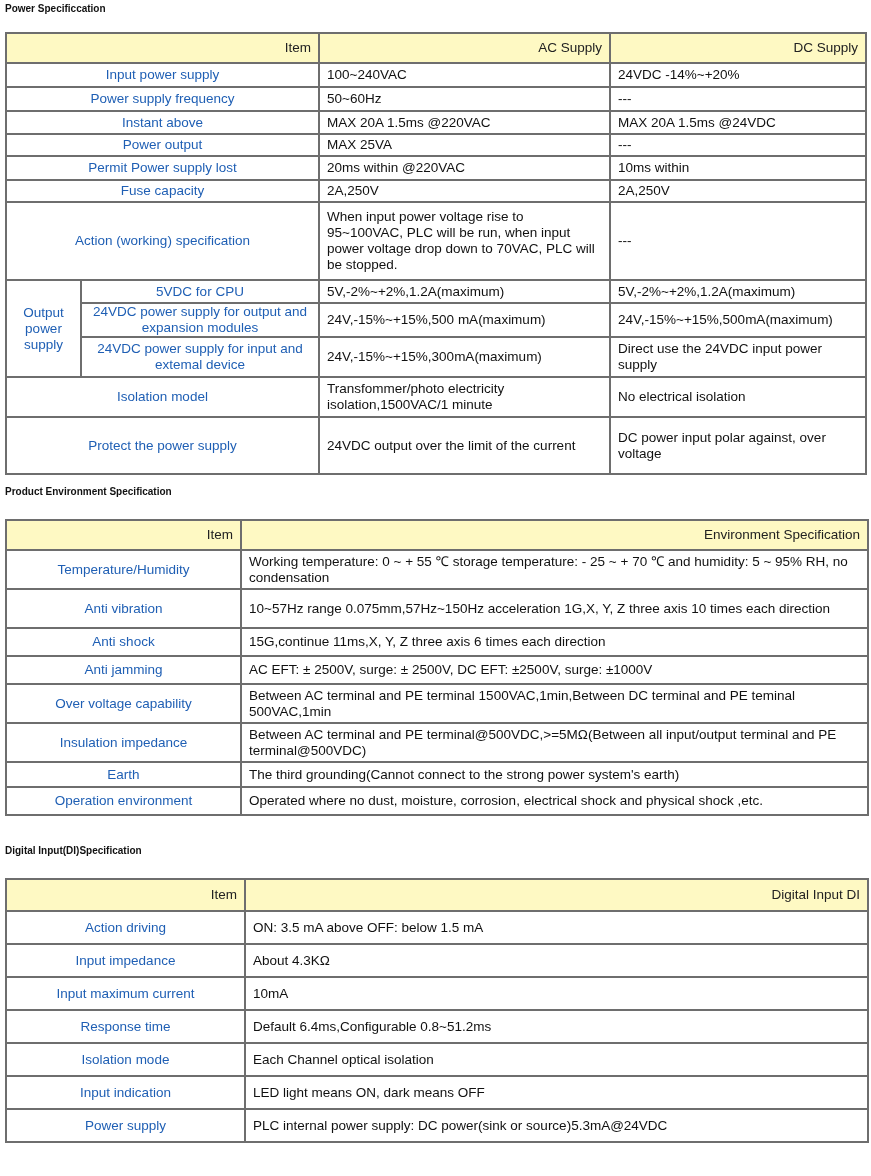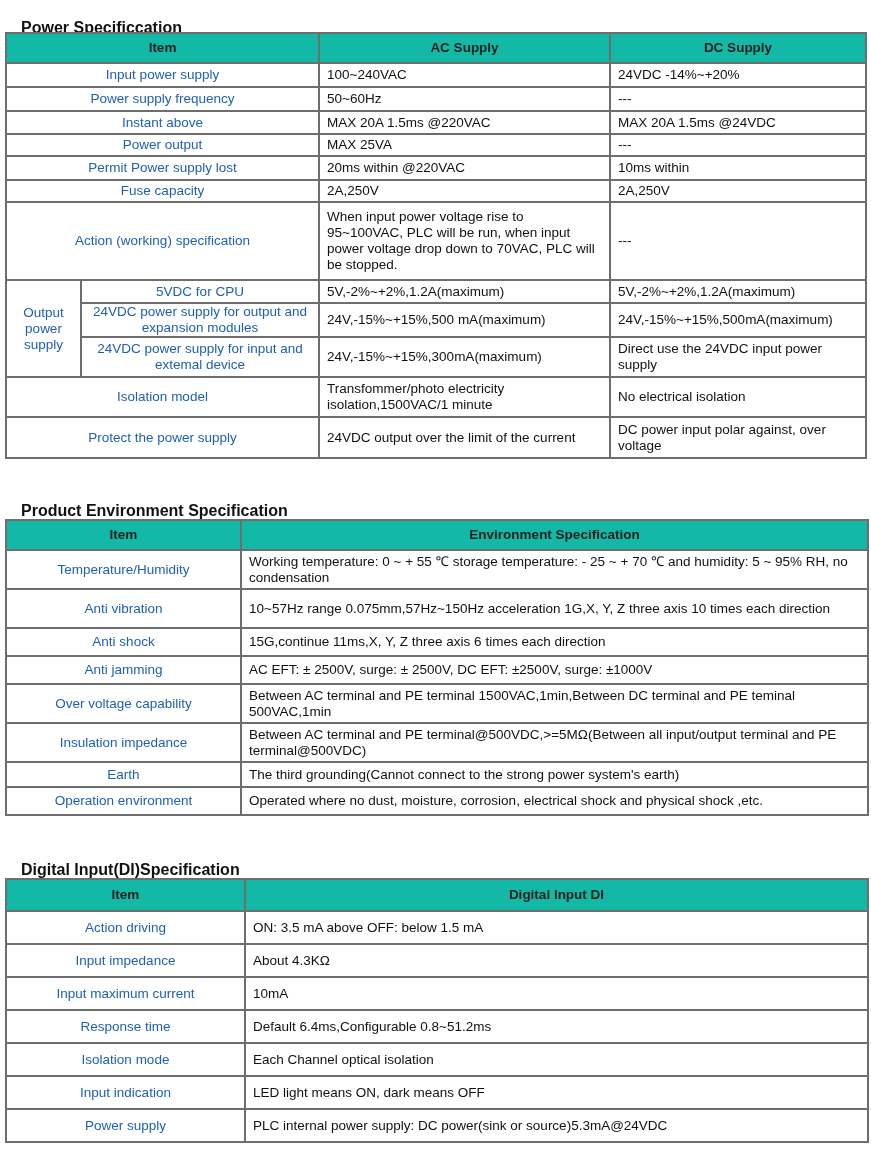--- a/index.html
+++ b/index.html
@@ -3,51 +3,51 @@
 <meta charset="utf-8">
 <style>
   html, body { margin: 0; padding: 0; background: #ffffff; }
   body {
     width: 871px; height: 1176px; position: relative; overflow: hidden;
     font-family: "Liberation Sans", sans-serif; color: #111;
   }
   .section-title {
     position: absolute; left: 5px;
     font-family: "Liberation Sans", sans-serif;
-    font-weight: bold; font-size: 16px; color: #111; margin: 16px;
+    font-weight: bold; font-size: 10px; color: #111; margin: 0;
   }
   table.spec {
     position: absolute; left: 5px; border-collapse: collapse;
     table-layout: fixed; font-size: 13.5px;
   }
   table.spec td, table.spec th {
     border: 2px solid #6e6e6e; padding: 0 7px; vertical-align: middle;
     line-height: 16px;
   }
   table.spec th {
-    background: #14b8a6; font-weight: bold; color: #222; text-align: center;
+    background: #fef9c3; font-weight: normal; color: #222; text-align: right;
   }
   td.item { color: #1f5fb4; text-align: center; }
   td.val { color: #111; text-align: left; }
 
   
   #power-table { top: 32px; width: 860px; }
   #power-table tr.h { height: 30px; }
   #power-table tr.r1 { height: 24px; }
   #power-table tr.r2 { height: 24px; }
   #power-table tr.r3 { height: 23px; }
   #power-table tr.r4 { height: 22px; }
   #power-table tr.r5 { height: 24px; }
   #power-table tr.r6 { height: 22px; }
   #power-table tr.r7 { height: 78px; }
   #power-table tr.r8 { height: 23px; }
   #power-table tr.r9 { height: 23px; }
   #power-table tr.r10 { height: 40px; }
   #power-table tr.r11 { height: 40px; }
-  #power-table tr.r12 { height: 41px; }
+  #power-table tr.r12 { height: 57px; }
 
   #env-title { top: 486px; }
   #env-table { top: 519px; width: 862px; }
   #env-table tr.h { height: 30px; }
   #env-table tr.two { height: 39px; }
   #env-table tr.one { height: 28px; }
 
   #di-title { top: 845px; }
   #di-table { top: 878px; width: 862px; }
   #di-table tr.h { height: 32px; }

